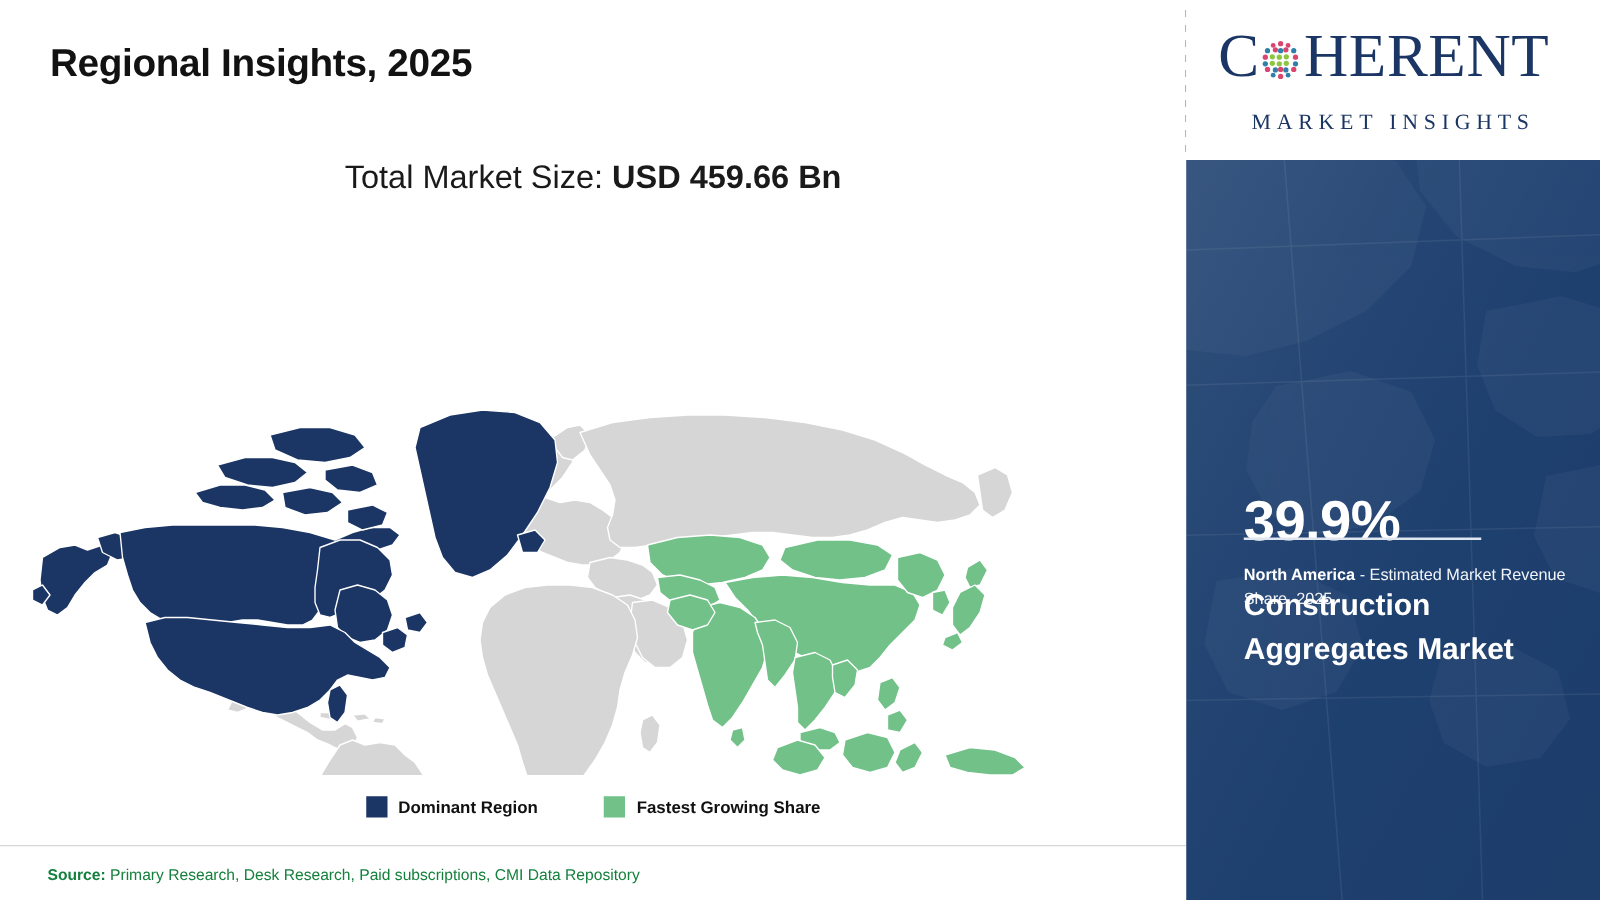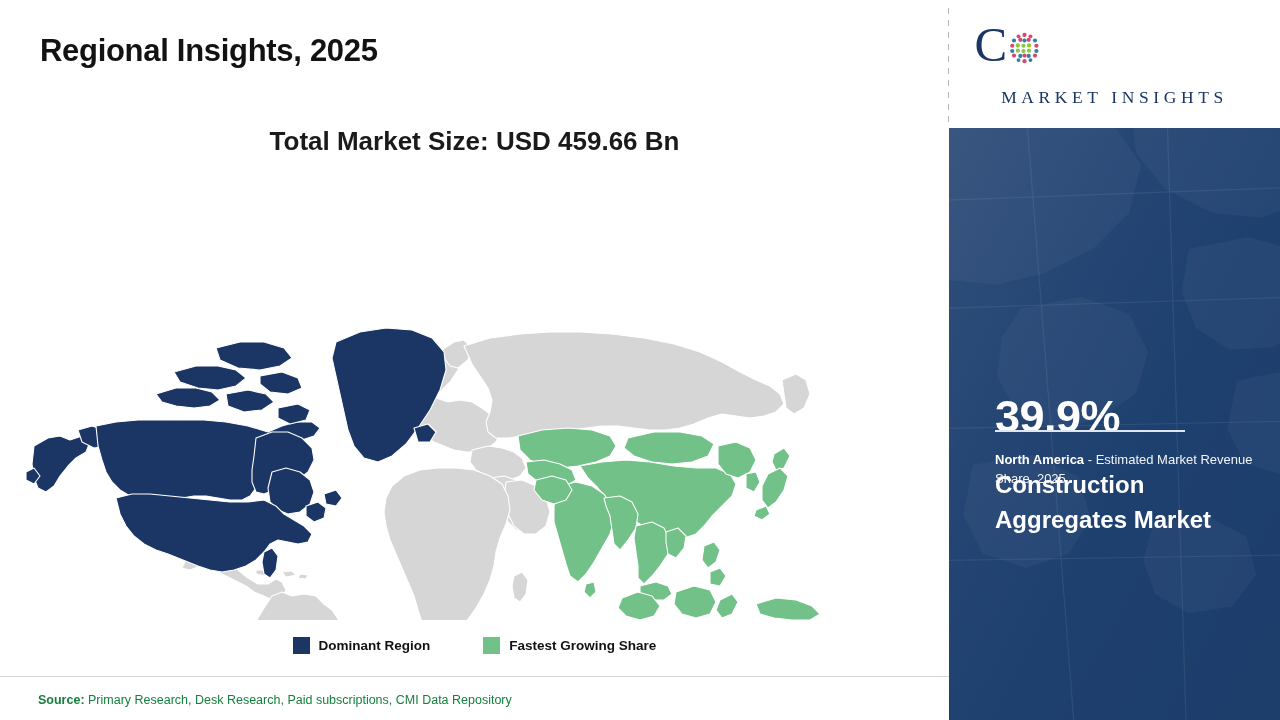--- a/index.html
+++ b/index.html
@@ -19,21 +19,21 @@
     position:absolute;left:40px;top:33px;
     font-size:31px;font-weight:bold;letter-spacing:-0.3px;
     color:#121212;white-space:nowrap;
   }
 
   .subtitle{
     position:absolute;left:0;right:0;top:126px;
     text-align:center;
     font-size:26px;color:#1a1a1a;white-space:nowrap;
   }
-  .subtitle .lead{font-weight:700;margin-top:42px;}
+  .subtitle .lead{font-weight:400;margin-top:42px;}
   .subtitle .val{font-weight:bold;}
 
   
   .mapwrap{position:absolute;left:20px;top:180px;width:880px;height:440px;}
   .mapwrap svg{width:100%;height:100%;display:block;}
 
   
   .legend{
     position:absolute;left:0;width:949px;top:637px;
     display:flex;justify-content:center;align-items:center;gap:53px;
@@ -291,20 +291,21 @@
               <circle cx="38" cy="74" r="6" fill="#2f7fa8"></circle>
               <circle cx="50" cy="73" r="6" fill="#d9456f"></circle>
               <circle cx="62" cy="74" r="6" fill="#2f7fa8"></circle>
               <circle cx="80" cy="73" r="6" fill="#d9456f"></circle>
               <circle cx="33" cy="86" r="5.5" fill="#2f7fa8"></circle>
               <circle cx="50" cy="89" r="6" fill="#d9456f"></circle>
               <circle cx="67" cy="86" r="5.5" fill="#2f7fa8"></circle>
             </g>
           </svg>
         </span>
+        <span class="logo-rest">HERENT</span>
       </div>
       <div class="logo-sub">MARKET INSIGHTS</div>
     </div>
   </div>
 
   <div class="panel">
     <div class="panel-bg">
       <svg viewBox="0 0 331 592" xmlns="http://www.w3.org/2000/svg" preserveAspectRatio="xMidYMid slice">
         <g fill="#ffffff" opacity="0.07">
           <path d="M-30 60 L30 40 L90 36 L140 50 L160 80 L150 120 L120 150 L80 170 L40 180 L0 176 L-30 150 Z"></path>

